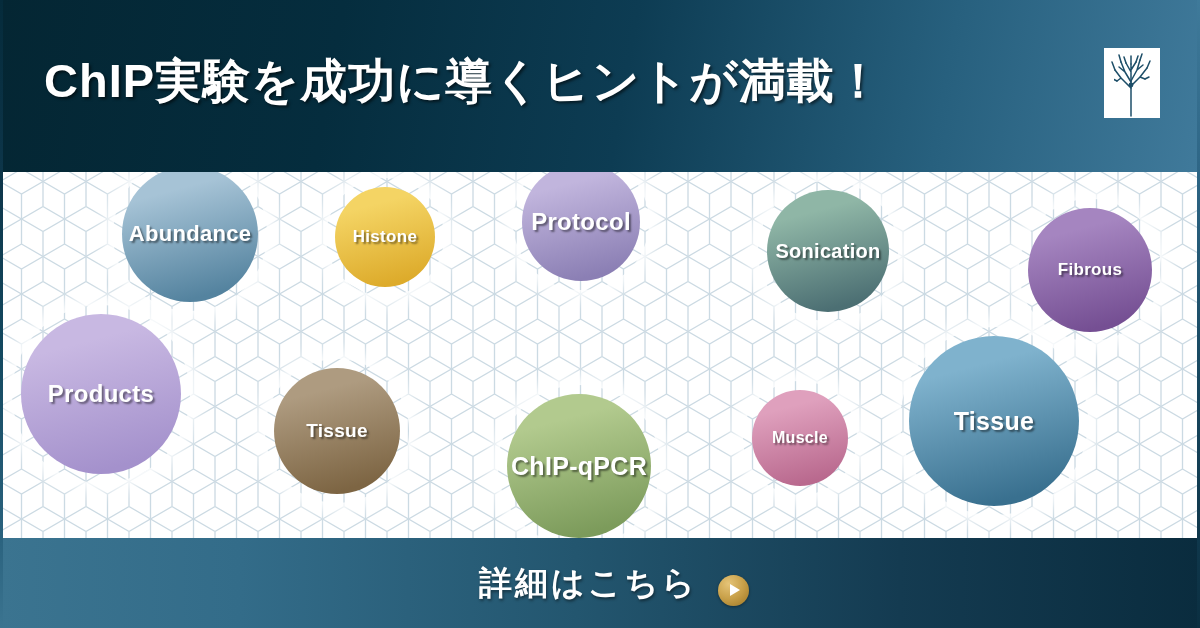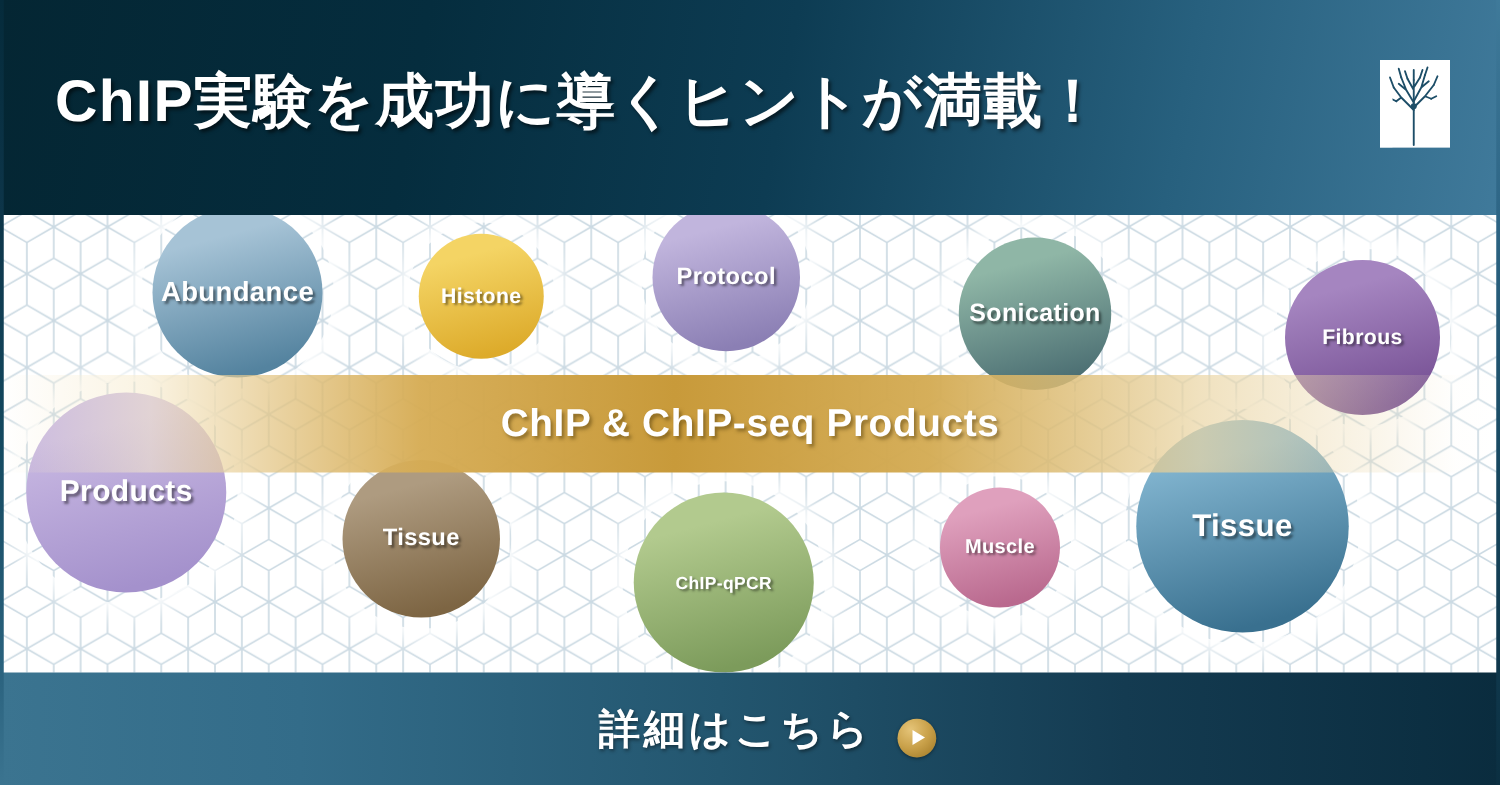--- a/index.html
+++ b/index.html
@@ -167,48 +167,45 @@
     </svg>
 
     <div id="bubble-layer">
         <div class="bubble" style="left: 122px; top: -6px; width: 136px; height: 136px; background: linear-gradient(165deg, rgb(166, 195, 214) 0%, rgb(166, 195, 214) 22%, rgb(84, 131, 159) 88%, rgb(84, 131, 159) 100%);">
           <span class="bubble-label" style="font-size: 22px;">Abundance</span>
         </div>
         <div class="bubble" style="left: 335px; top: 15px; width: 100px; height: 100px; background: linear-gradient(165deg, rgb(244, 212, 100) 0%, rgb(244, 212, 100) 22%, rgb(221, 171, 43) 88%, rgb(221, 171, 43) 100%);">
           <span class="bubble-label" style="font-size: 17px;">Histone</span>
         </div>
         <div class="bubble" style="left: 522px; top: -9px; width: 118px; height: 118px; background: linear-gradient(165deg, rgb(193, 181, 221) 0%, rgb(193, 181, 221) 22%, rgb(139, 127, 180) 88%, rgb(139, 127, 180) 100%);">
-          <span class="bubble-label" style="font-size: 19px;">Protocol</span>
+          <span class="bubble-label" style="font-size: 24px;">Protocol</span>
         </div>
         <div class="bubble" style="left: 767px; top: 18px; width: 122px; height: 122px; background: linear-gradient(165deg, rgb(143, 182, 166) 0%, rgb(143, 182, 166) 22%, rgb(76, 111, 115) 88%, rgb(76, 111, 115) 100%);">
           <span class="bubble-label" style="font-size: 20px;">Sonication</span>
         </div>
         <div class="bubble" style="left: 1028px; top: 36px; width: 124px; height: 124px; background: linear-gradient(165deg, rgb(165, 133, 192) 0%, rgb(165, 133, 192) 22%, rgb(117, 79, 147) 88%, rgb(117, 79, 147) 100%);">
           <span class="bubble-label" style="font-size: 17px;">Fibrous</span>
         </div>
         <div class="bubble" style="left: 21px; top: 142px; width: 160px; height: 160px; background: linear-gradient(165deg, rgb(200, 184, 226) 0%, rgb(200, 184, 226) 22%, rgb(164, 145, 204) 88%, rgb(164, 145, 204) 100%);">
           <span class="bubble-label" style="font-size: 24px;">Products</span>
         </div>
         <div class="bubble" style="left: 274px; top: 196px; width: 126px; height: 126px; background: linear-gradient(165deg, rgb(174, 155, 128) 0%, rgb(174, 155, 128) 22%, rgb(125, 101, 67) 88%, rgb(125, 101, 67) 100%);">
           <span class="bubble-label" style="font-size: 19px;">Tissue</span>
         </div>
         <div class="bubble" style="left: 507px; top: 222px; width: 144px; height: 144px; background: linear-gradient(165deg, rgb(178, 202, 142) 0%, rgb(178, 202, 142) 22%, rgb(124, 155, 91) 88%, rgb(124, 155, 91) 100%);">
-          <span class="bubble-label" style="font-size: 14px;">ChIP-qPCR</span>
+          <span class="bubble-label" style="font-size: 25px;">ChIP-qPCR</span>
         </div>
         <div class="bubble" style="left: 752px; top: 218px; width: 96px; height: 96px; background: linear-gradient(165deg, rgb(223, 160, 189) 0%, rgb(223, 160, 189) 22%, rgb(185, 105, 142) 88%, rgb(185, 105, 142) 100%);">
           <span class="bubble-label" style="font-size: 16px;">Muscle</span>
         </div>
         <div class="bubble" style="left: 909px; top: 164px; width: 170px; height: 170px; background: linear-gradient(165deg, rgb(127, 178, 205) 0%, rgb(127, 178, 205) 22%, rgb(57, 112, 143) 88%, rgb(57, 112, 143) 100%);">
           <span class="bubble-label" style="font-size: 25px;">Tissue</span>
         </div>
       </div>
 
-    <div id="product-banner">
-      <span id="product-banner-label">ChIP &amp; ChIP-seq Products</span>
-    </div>
   </div>
 
   <div id="footer">
     <div id="cta">
       <span id="cta-label">詳細はこちら</span>
       <span id="cta-arrow"></span>
     </div>
   </div>
 
   <div id="edge-left"></div>

